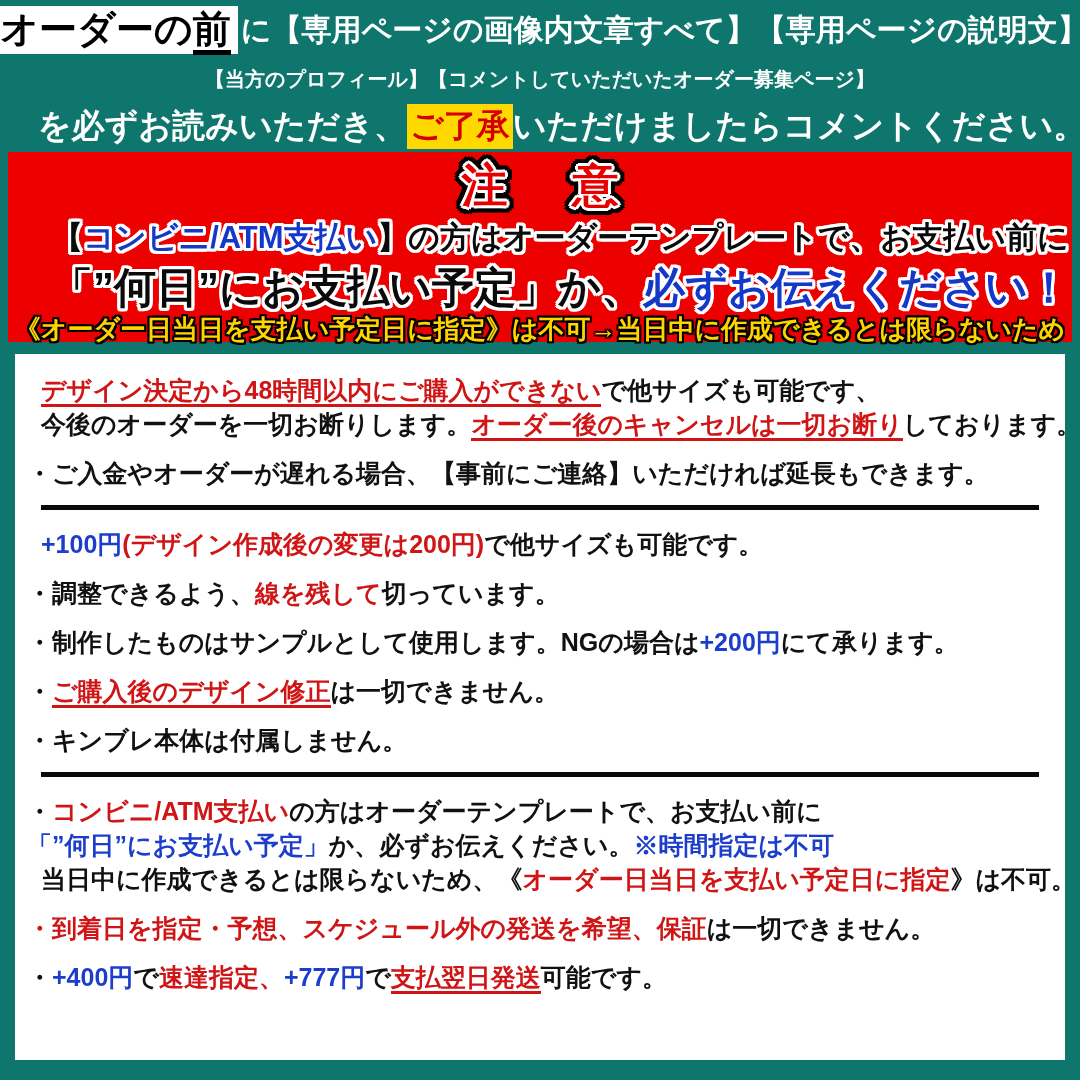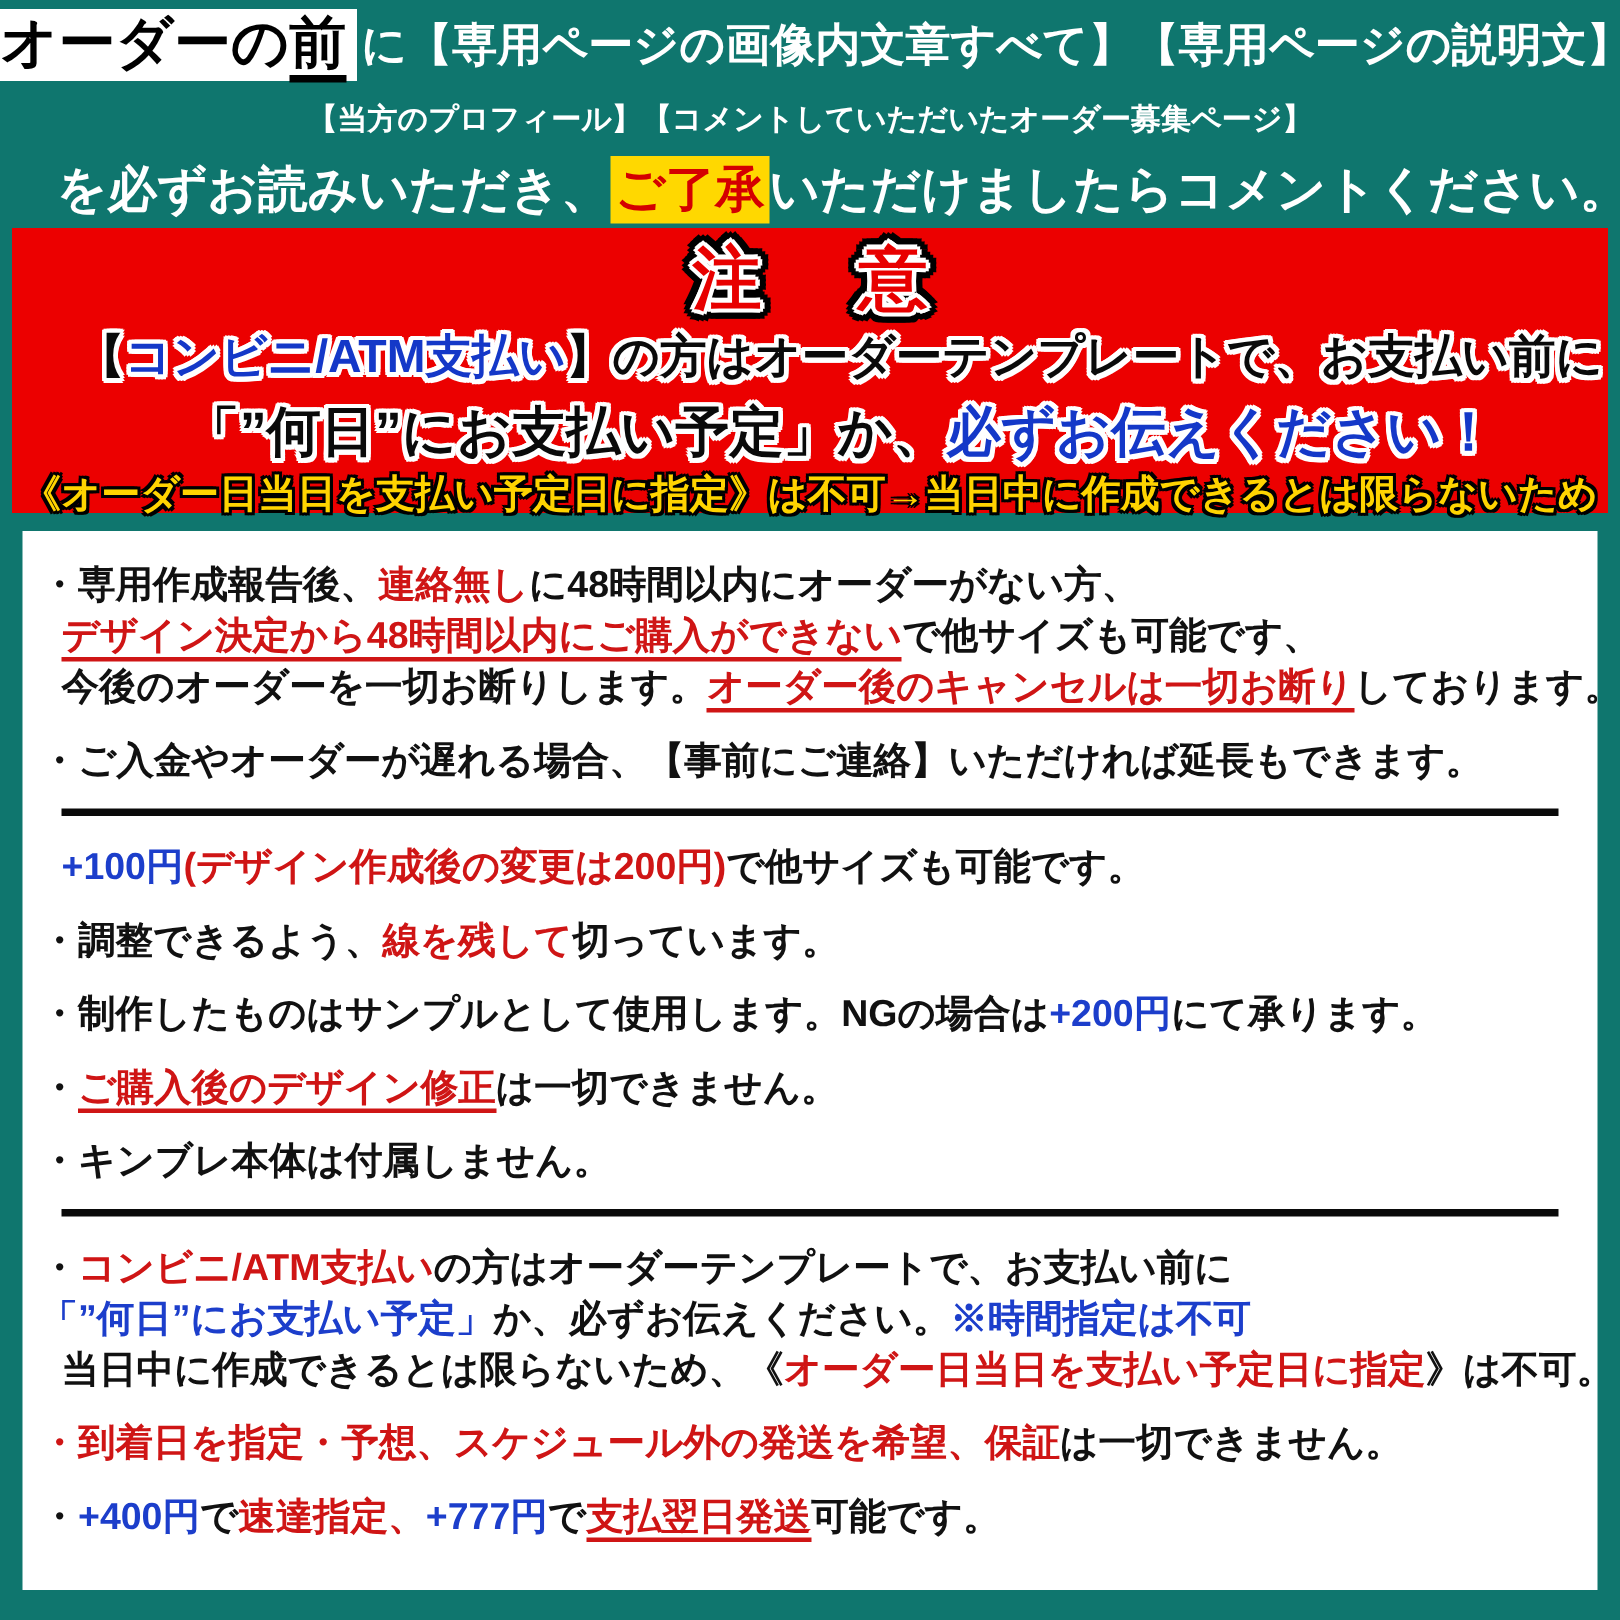--- a/index.html
+++ b/index.html
@@ -23,21 +23,21 @@
     text-shadow:
       3px 0 0 #fff,-3px 0 0 #fff,0 3px 0 #fff,0 -3px 0 #fff,
       2px 2px 0 #fff,-2px 2px 0 #fff,2px -2px 0 #fff,-2px -2px 0 #fff,
       7px 0 0 #000,-7px 0 0 #000,0 7px 0 #000,0 -7px 0 #000,
       5px 5px 0 #000,-5px 5px 0 #000,5px -5px 0 #000,-5px -5px 0 #000,
       7px 3px 0 #000,-7px 3px 0 #000,7px -3px 0 #000,-7px -3px 0 #000,
       3px 7px 0 #000,-3px 7px 0 #000,3px -7px 0 #000,-3px -7px 0 #000;
   }
   .banner-line{white-space:nowrap;margin-left:41px;}
   .banner-line-1{font-size:31px;line-height:44px;}
-  .banner-line-2{font-size:36px;line-height:55px;}
+  .banner-line-2{font-size:42px;line-height:55px;}
   .t-ob,.t-obl{
     text-shadow:
       3px 0 0 #fff,-3px 0 0 #fff,0 3px 0 #fff,0 -3px 0 #fff,
       2px 2px 0 #fff,-2px 2px 0 #fff,2px -2px 0 #fff,-2px -2px 0 #fff,
       3px 2px 0 #fff,-3px 2px 0 #fff,3px -2px 0 #fff,-3px -2px 0 #fff,
       2px 3px 0 #fff,-2px 3px 0 #fff,2px -3px 0 #fff,-2px -3px 0 #fff;
   }
   .t-ob{color:#0a0a0a;}
   .t-obl{color:#1438c8;}
   .banner-foot{
@@ -81,21 +81,20 @@
   <section class="banner">
     <div class="caution-title">注 意</div>
     <div class="banner-line banner-line-1"><span class="t-ob">【</span><span class="t-obl">コンビニ/ATM支払い</span><span class="t-ob">】の方はオーダーテンプレートで、お支払い前に</span></div>
     <div class="banner-line banner-line-2"><span class="t-ob">「”何日”にお支払い予定」か、</span><span class="t-obl">必ずお伝えください！</span></div>
     <div class="banner-foot">《オーダー日当日を支払い予定日に指定》は不可→当日中に作成できるとは限らないため</div>
   </section>
 
   <section class="rules-box">
       <div class="rule-section">
         <div class="rule-item">
-          <div class="rule-line"><span class="t-k">・専用作成報告後、</span><span class="t-r">連絡無し</span><span class="t-k">に48時間以内にオーダーがない方、</span></div>
           <div class="rule-line ind"><span class="t-ru">デザイン決定から48時間以内にご購入ができない</span><span class="t-k">で他サイズも可能です、</span></div>
           <div class="rule-line ind"><span class="t-k">今後のオーダーを一切お断りします。</span><span class="t-ru">オーダー後のキャンセルは一切お断り</span><span class="t-k">しております。</span></div>
         </div>
         <div class="rule-item">
           <div class="rule-line"><span class="t-k">・ご入金やオーダーが遅れる場合、【事前にご連絡】いただければ延長もできます。</span></div>
         </div>
       </div>
       <div class="divider"></div>
       <div class="rule-section">
         <div class="rule-item">

